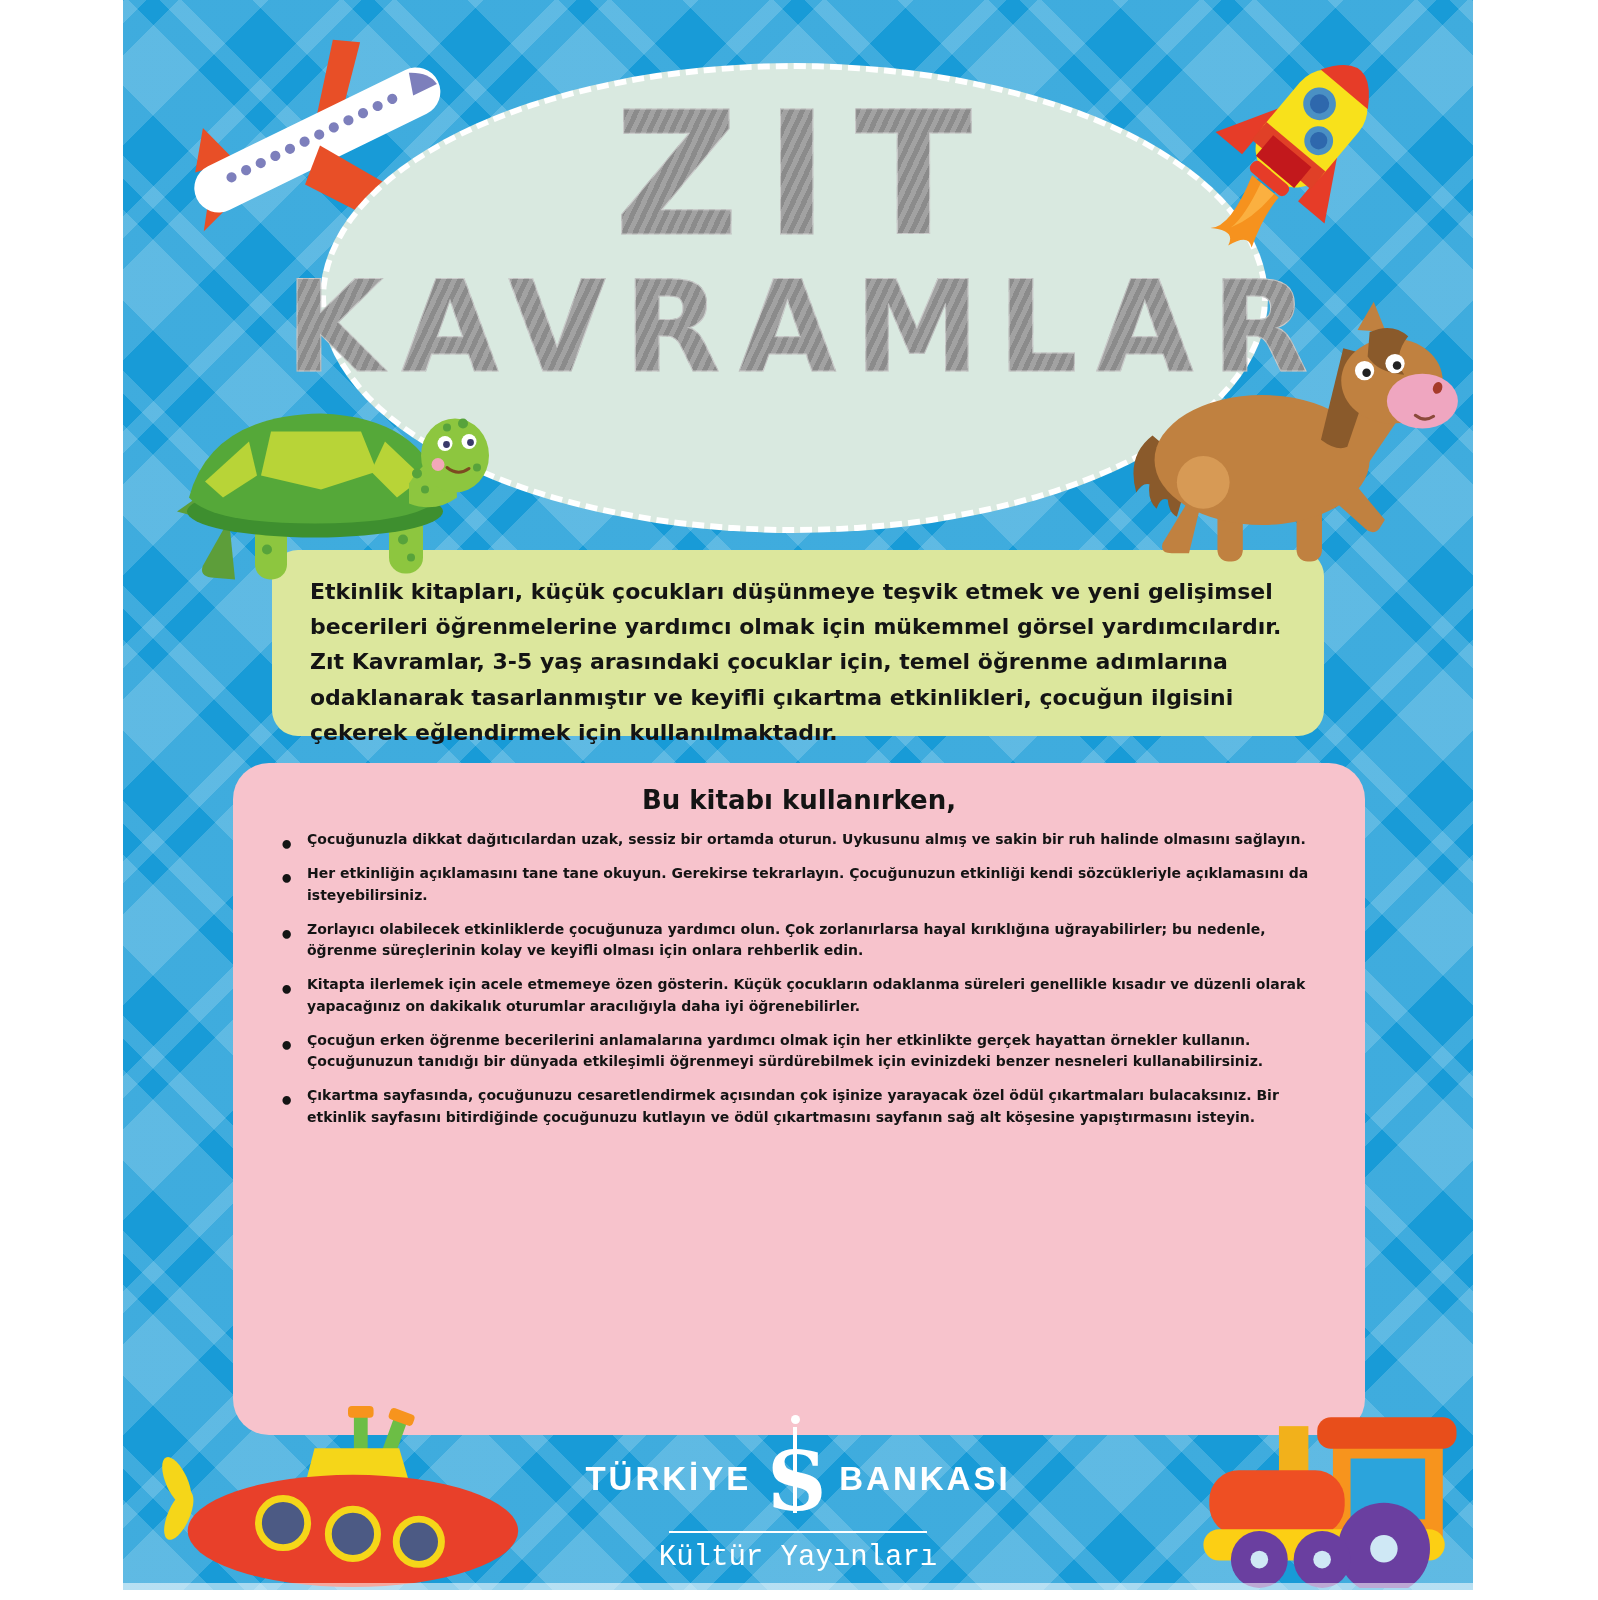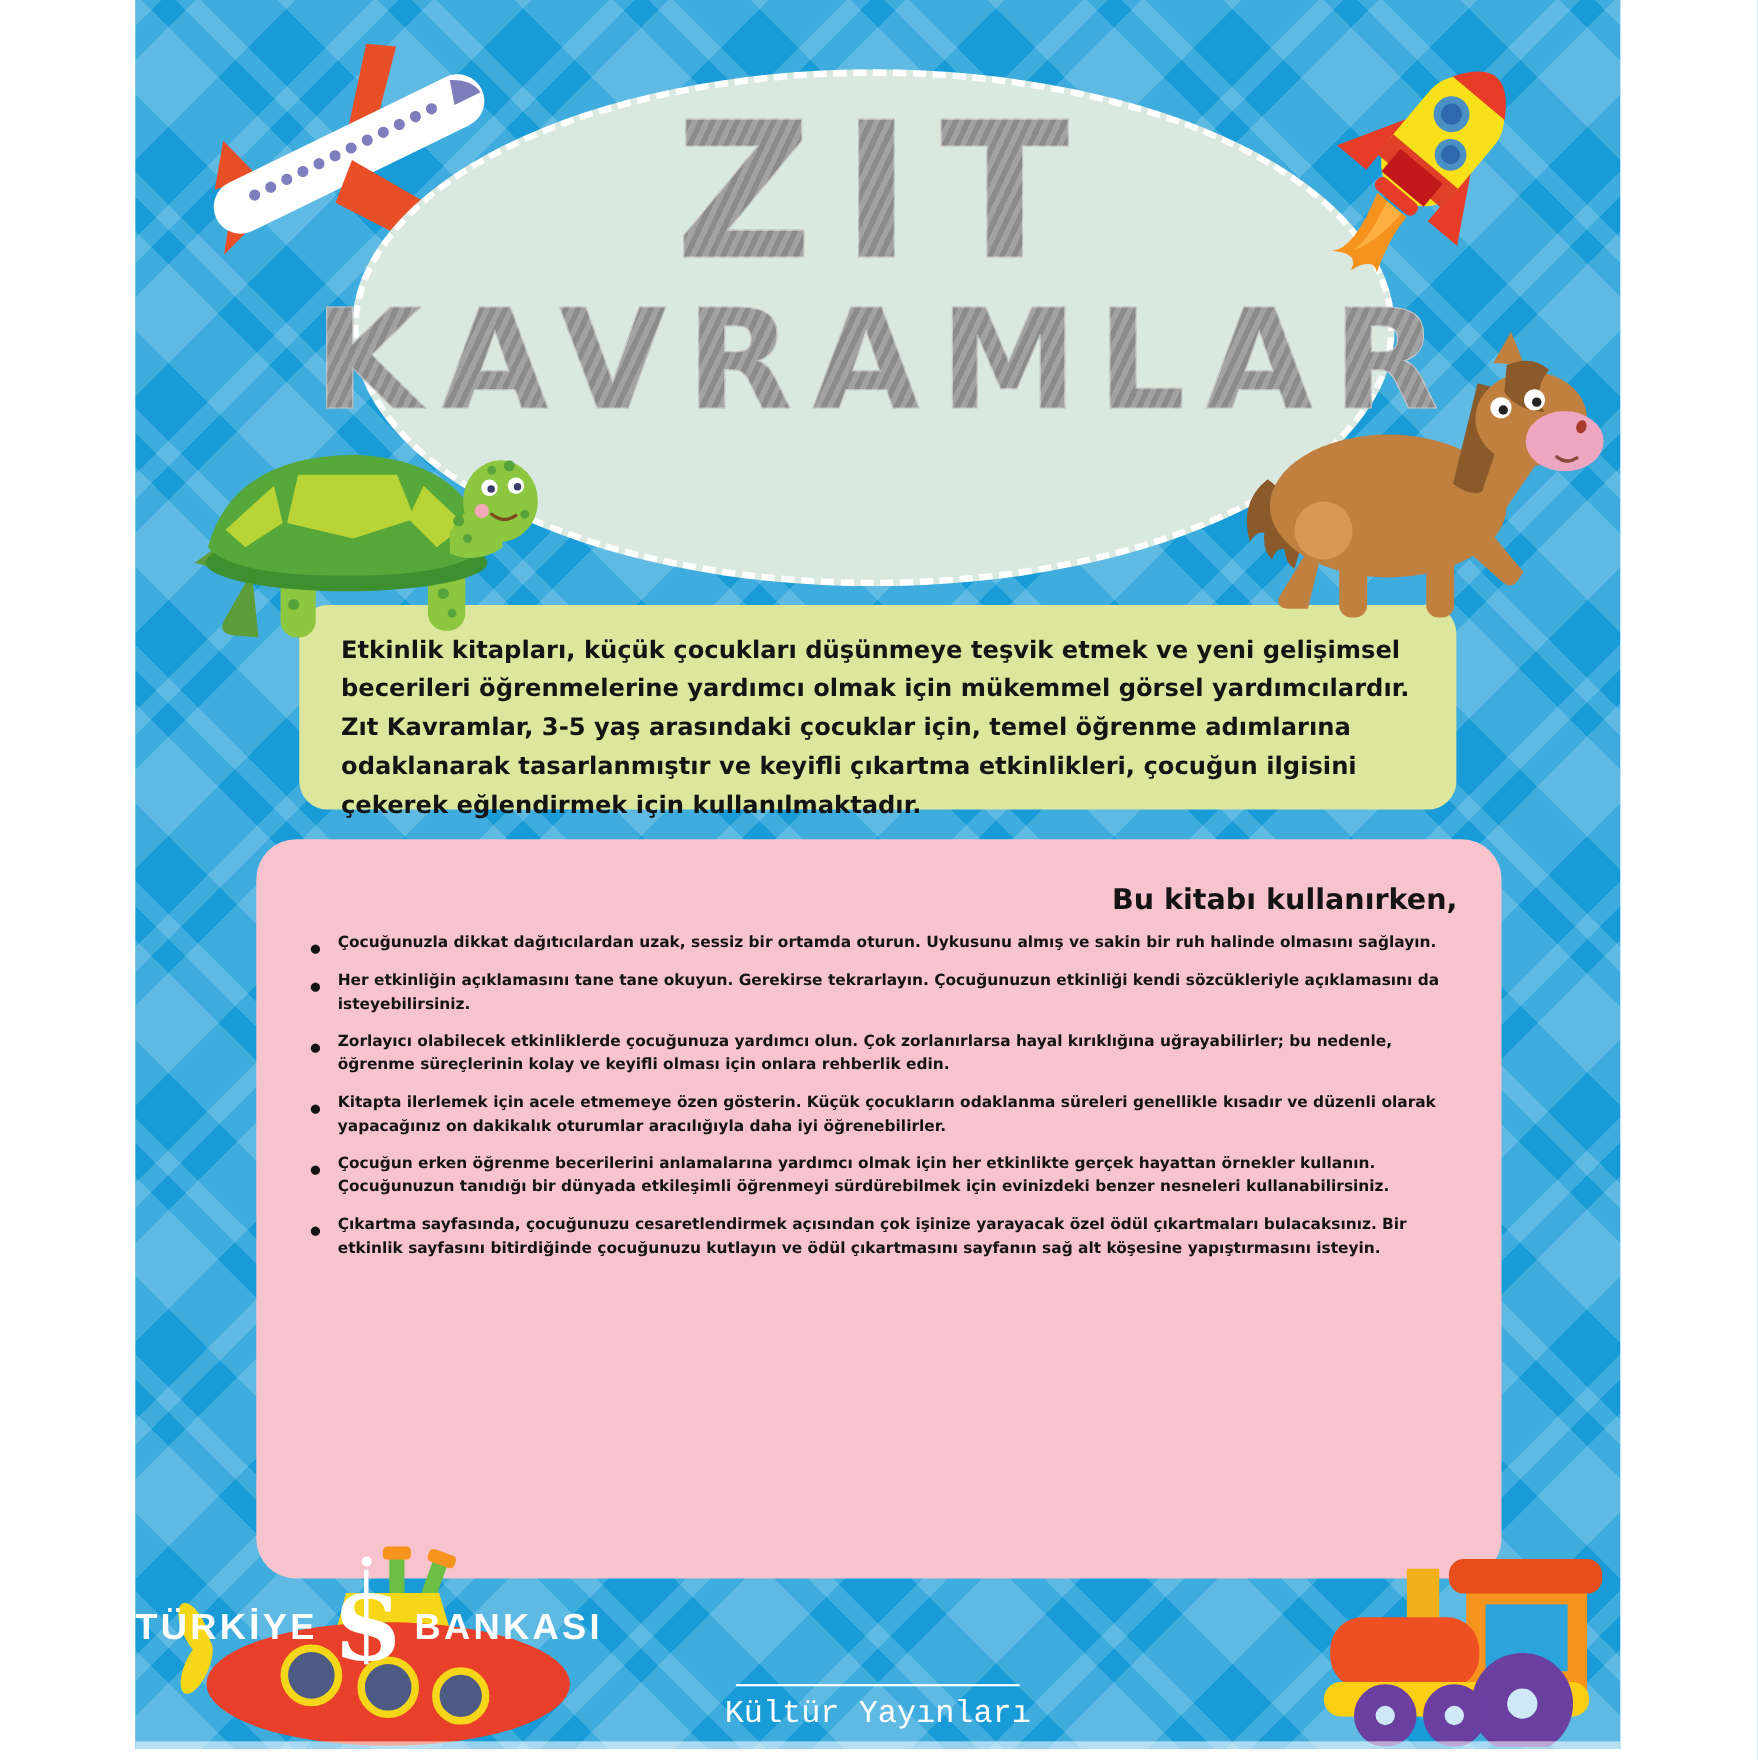--- a/index.html
+++ b/index.html
@@ -42,31 +42,31 @@
     background:#dce79d; border-radius:26px; padding:24px 38px;
     text-align:left; font-weight:bold; font-size:22px; line-height:1.6; color:#141414;
   }
 
   
   .usage-box {
     position:absolute; left:110px; top:763px; width:1132px; height:672px; z-index:3;
     background:#f7c3cc; border-radius:36px; padding:22px 40px 18px 40px;
     color:#141414; overflow:hidden;
   }
-  .usage-heading { text-align:right; font-weight:bold; font-size:26px; margin:18px 0 14px 0; }
+  .usage-heading { text-align:center; font-weight:bold; font-size:26px; margin:0 0 14px 0; }
   .usage-list { list-style:none; margin:0; padding:0; }
   .usage-list li {
     position:relative; padding-left:34px; margin:13px 0;
     font-weight:bold; font-size:14px; line-height:1.52;
   }
   .usage-list li::before { content:"•"; position:absolute; left:6px; top:-1px; font-size:24px; }
 
   
   .publisher { position:absolute; left:0; right:0; bottom:16px; text-align:center; color:#ffffff; z-index:5; }
-  .bank-row { display:flex; align-items:center; justify-content:flex-start; gap:16px; }
+  .bank-row { display:flex; align-items:center; justify-content:center; gap:16px; }
   .bank-name { font-family:"Liberation Sans", sans-serif; font-weight:bold; font-size:33px; letter-spacing:3px; }
   .logo-mark { position:relative; width:56px; height:88px; }
   .logo-s { display:block; font-family:"DejaVu Serif", serif; font-weight:bold; font-size:82px; line-height:92px; color:#fff; text-align:center; }
   .logo-bar { position:absolute; left:50%; top:-8px; bottom:10px; width:4px; margin-left:-2px; background:#fff; }
   .logo-dot { position:absolute; left:50%; top:-20px; width:9px; height:9px; margin-left:-4px; border-radius:50%; background:#fff; }
   .pub-rule { width:258px; height:2px; background:#ffffff; margin:8px auto 8px auto; }
   .imprint { font-family:Liberation Mono, monospace; font-size:29px; font-weight:normal; }
 
   
   .illus { position:absolute; }

